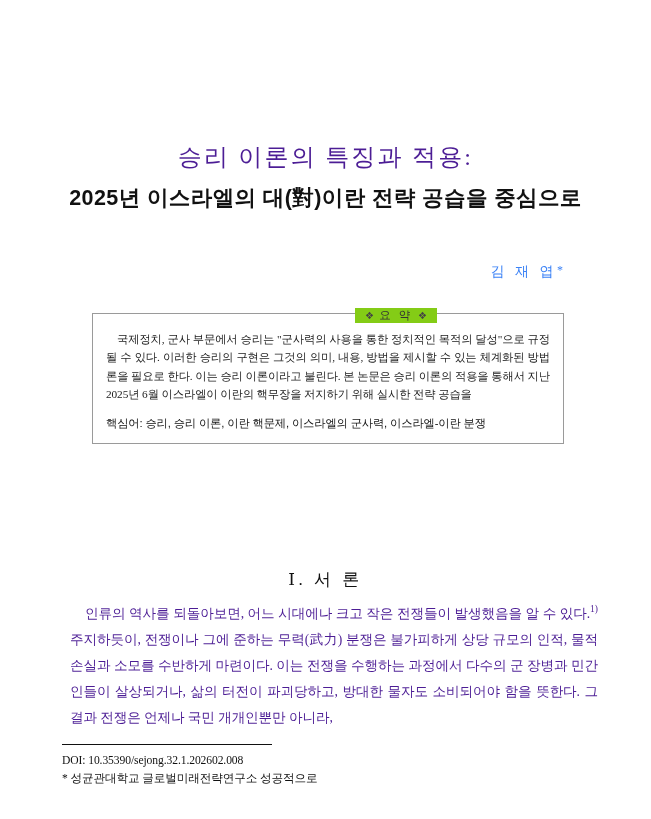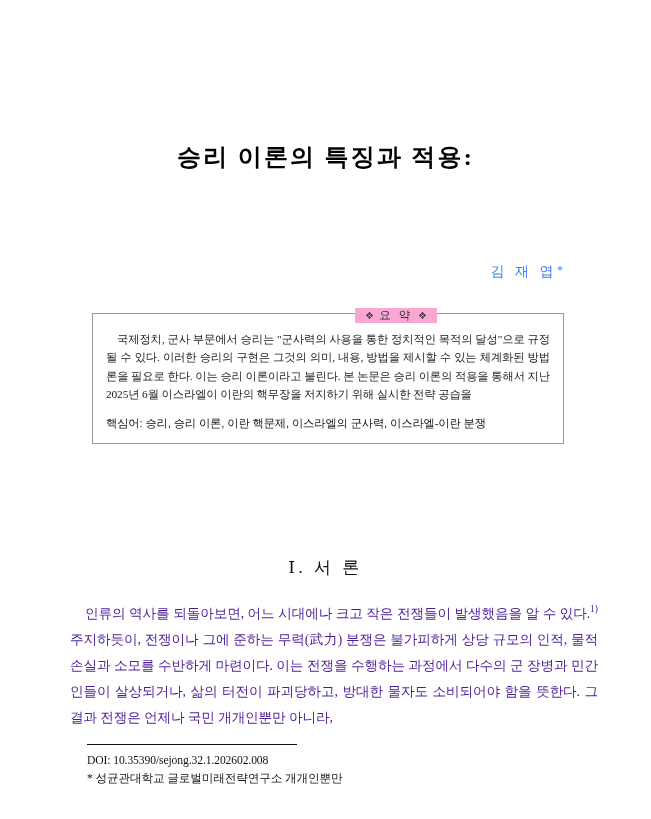--- a/index.html
+++ b/index.html
@@ -38,23 +38,23 @@
   .title-block {
     position: absolute;
     top: 143px;
     left: 0;
     width: 651px;
     text-align: center;
   }
   .title-main {
     font-size: 24px;
     letter-spacing: 2.2px;
-    color: #000000;
+    color: #4c1d95;
     line-height: 1.2;
-    font-weight: 700;
+    font-weight: 400;
   }
   .title-sub {
     font-size: 21.5px;
     letter-spacing: 0.4px;
     color: #111111;
     line-height: 1.2;
     margin-top: 14px;
     font-weight: 700;
     font-family: "Liberation Sans", "DejaVu Sans", sans-serif;
   }
@@ -90,21 +90,21 @@
   }
   .abstract-legend {
     position: absolute;
     top: -9px;
     left: 0;
     width: 100%;
     text-align: center;
     pointer-events: none;
   }
   .abstract-legend .legend-inner {
-    background: #f9a8d4;
+    background: #84cc16;
     padding: 0 10px;
     font-size: 11.5px;
     letter-spacing: 2.5px;
     color: #333333;
     display: inline-block;
     position: relative;
     left: 68px;
   }
   .legend-diamond {
     color: #444444;
@@ -134,21 +134,21 @@
     font-size: 11.3px;
     font-weight: 400;
     color: #111111;
     letter-spacing: -0.15px;
     font-family: "Liberation Sans", "DejaVu Sans", sans-serif;
   }
 
   
   .section-heading {
     position: absolute;
-    top: 556px;
+    top: 568px;
     left: 0;
     width: 651px;
     text-align: center;
     font-size: 17px;
     letter-spacing: 3.5px;
     color: #111111;
   }
 
   
   .body-text {
@@ -170,21 +170,20 @@
     vertical-align: super;
     letter-spacing: 0;
   }
 
   
   .footer {
     position: absolute;
     left: 62px;
     top: 744px;
     width: 528px;
-    margin-left: 25px;
   }
   .footer-rule {
     width: 210px;
     height: 0;
     border-top: 1.1px solid #111111;
     margin-bottom: 7px;
   }
   .footer-line {
     font-size: 11.6px;
     line-height: 1.58;
@@ -193,20 +192,21 @@
   }
 </style>
 </head>
 <body>
 
 <div class="page">
 
 
   <div class="title-block">
     <div class="title-main">승리 이론의 특징과 적용:</div>
+    <div class="title-sub">2025년 이스라엘의 대(對)이란 전략 공습을 중심으로</div>
   </div>
 
   <div class="author-line">
     <span>김 재 엽</span><span class="author-star">*</span>
   </div>
 
   <div class="abstract-wrap">
     <div class="abstract-box">
       <div class="abstract-legend">
         <span class="legend-inner"><span class="legend-diamond">❖</span> <span>요  약</span> <span class="legend-diamond">❖</span></span>
@@ -218,16 +218,16 @@
     </div>
   </div>
 
   <div class="section-heading">Ⅰ. 서  론</div>
 
   <div class="body-text"><span>인류의 역사를 되돌아보면, 어느 시대에나 크고 작은 전쟁들이 발생했음을 알 수 있다.</span><span class="fn-ref">1)</span><span> 주지하듯이, 전쟁이나 그에 준하는 무력(武力) 분쟁은 불가피하게 상당 규모의 인적, 물적 손실과 소모를 수반하게 마련이다. 이는 전쟁을 수행하는 과정에서 다수의 군 장병과 민간인들이 살상되거나, 삶의 터전이 파괴당하고, 방대한 물자도 소비되어야 함을 뜻한다. 그 결과 전쟁은 언제나 국민 개개인뿐만 아니라,</span></div>
 
   <div class="footer">
     <div class="footer-rule"></div>
     <div class="footer-line">DOI: 10.35390/sejong.32.1.202602.008</div>
-    <div class="footer-line">* 성균관대학교 글로벌미래전략연구소 개개인뿐만</div>
+    <div class="footer-line">* 성균관대학교 글로벌미래전략연구소 성공적으로</div>
   </div>
 
 </div>
 
 </body></html>

